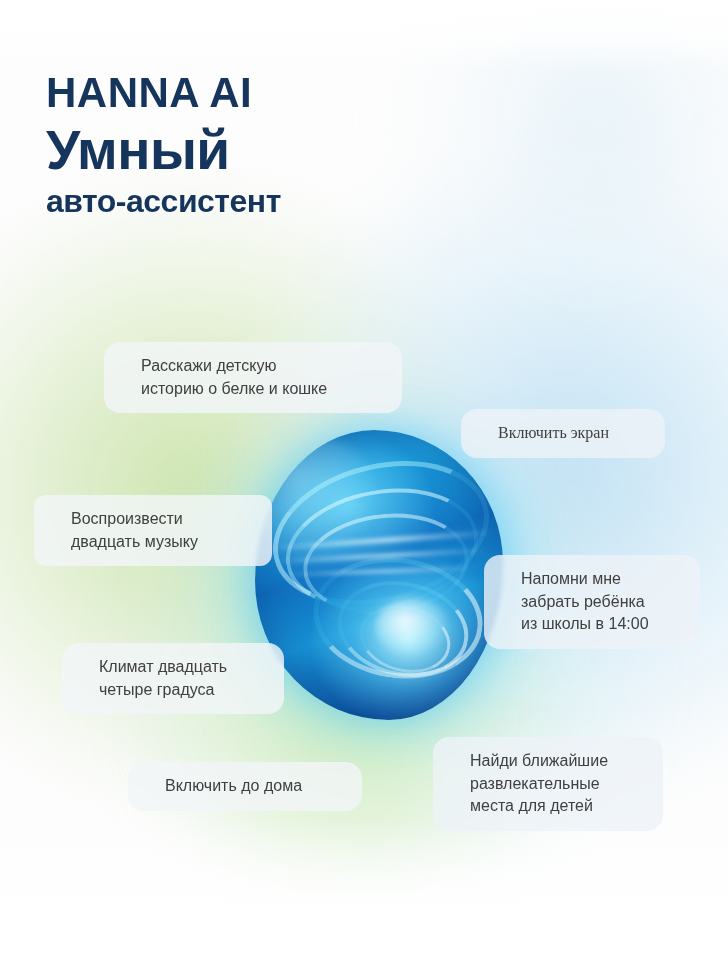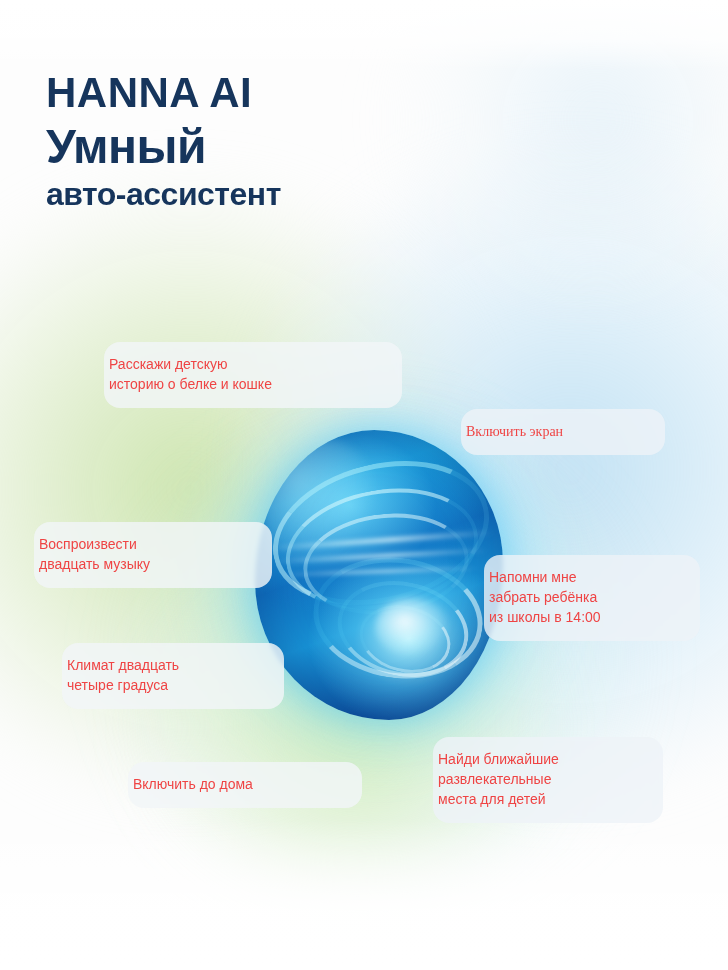--- a/index.html
+++ b/index.html
@@ -106,21 +106,21 @@
     color: #16355c;
     letter-spacing: -0.5px;
     line-height: 1.0;
   }
   .headline-line.l1 {
     font-size: 42px;
     letter-spacing: 0.5px;
     margin-bottom: 9px;
   }
   .headline-line.l2 {
-    font-size: 48px;
+    font-size: 55px;
     margin-bottom: 7px;
     margin-top: 8px;
   }
   .headline-line.l3 {
     font-size: 32px;
   }
 
   
   .orb-wrap {
     position: absolute;
@@ -193,35 +193,35 @@
     background: radial-gradient(ellipse at 30% 30%, rgba(190,245,255,0.45) 0%, rgba(255,255,255,0) 68%);
     filter: blur(5px);
   }
 
   
   .chip {
     position: absolute;
     z-index: 6;
     border-radius: 16px;
     background: rgba(241,245,248,0.82);
-    color: #ef4444;
-    font-size: 14px;
+    color: #404040;
+    font-size: 16px;
     line-height: 1.42;
-    padding: 13px 5px;
+    padding: 13px 37px;
     box-sizing: border-box;
     backdrop-filter: blur(2px);
   }
   .chip.light {
     background: rgba(238,243,247,0.80);
   }
   .chip span { display: block; }
 
   #chip-story   { left: 104px; top: 342px;  width: 298px; }
   #chip-screen  { left: 461px; top: 409px;  width: 204px; font-family: Liberation Serif, serif; }
-  #chip-music   { left: 34px;  top: 522px;  width: 238px; }
+  #chip-music   { left: 34px;  top: 495px;  width: 238px; border-radius: 12px; }
   #chip-remind  { left: 484px; top: 555px;  width: 216px; }
   #chip-climate { left: 62px;  top: 643px;  width: 222px; }
   #chip-kids    { left: 433px; top: 737px;  width: 230px; }
   #chip-route   { left: 128px; top: 762px;  width: 234px; }
 </style>
 </head>
 <body>
 
 <div class="poster">
 

